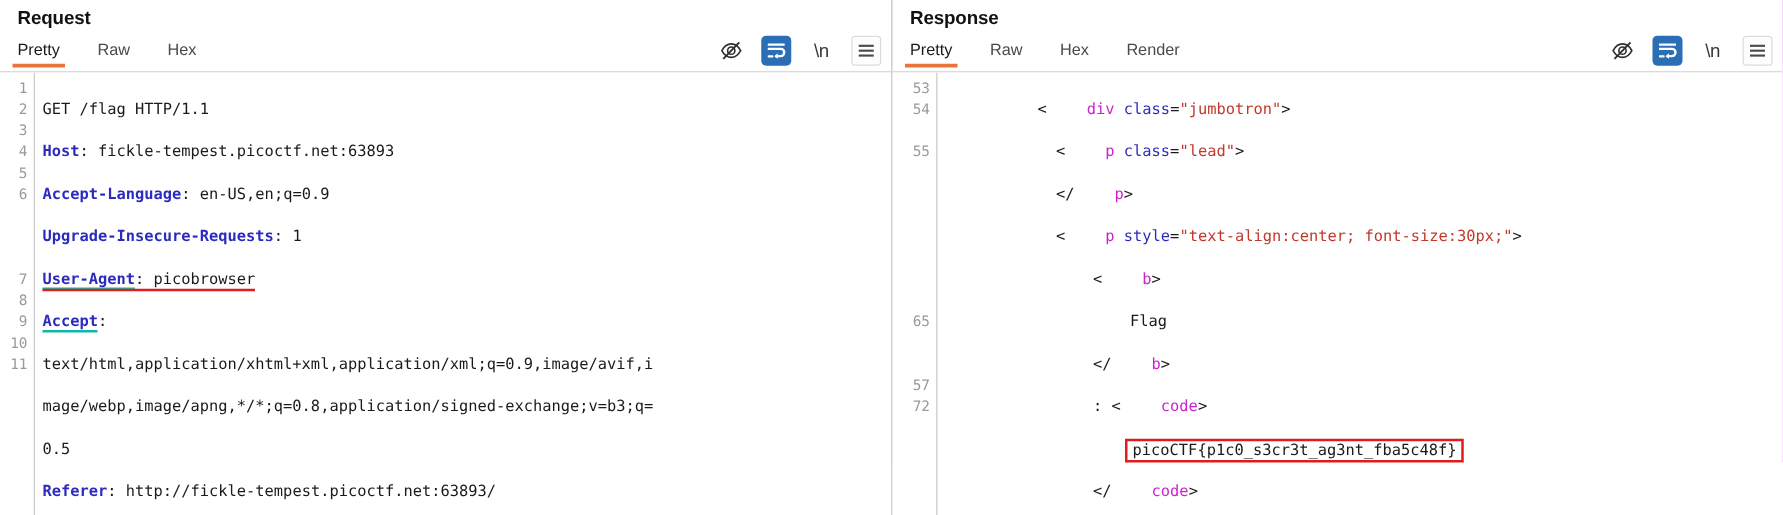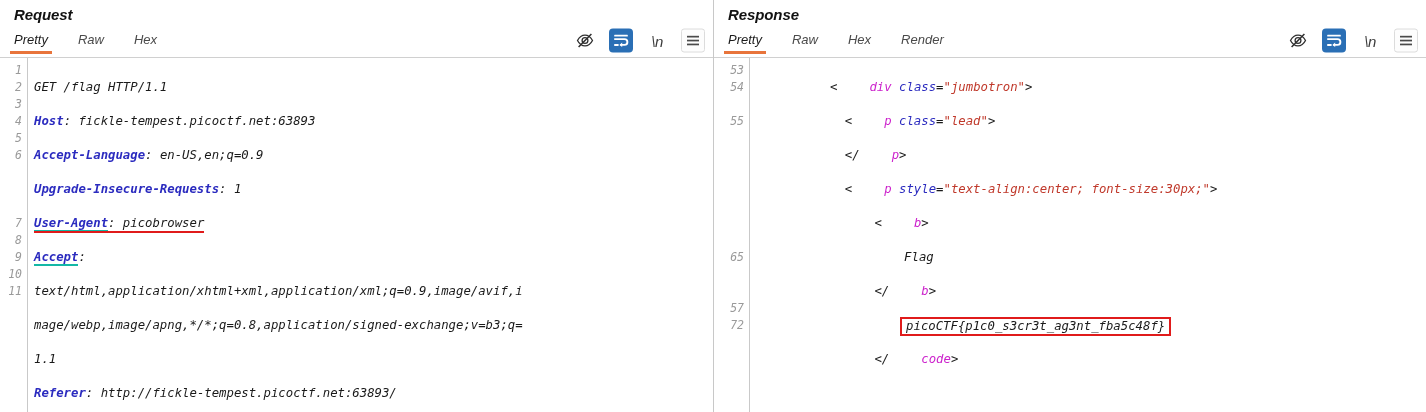--- a/index.html
+++ b/index.html
@@ -8,21 +8,20 @@
     margin: 0; padding: 0;
     width: 1426px; height: 412px;
     background: #ffffff;
     font-family: "Liberation Sans", sans-serif;
     overflow: hidden;
   }
   .viewer {
     display: flex;
     width: 1426px; height: 370px;
     background: #d946ef;
-    font-style: italic;
   }
   .panel {
     position: relative;
     width: 713px; height: 412px;
     background: #ffffff;
     display: flex; flex-direction: column;
     overflow: hidden;
   }
   .panel.response { border-left: 1px solid #c8c8c8; }
 
@@ -224,21 +223,21 @@
       </div>
       <div class="code">
 <div class="row"><span class="hv">GET /flag HTTP/1.1</span></div>
 <div class="row"><span class="hk">Host</span><span class="hv">: </span><span class="hv">fickle-tempest.picoctf.net:63893</span></div>
 <div class="row"><span class="hk">Accept-Language</span><span class="hv">: </span><span class="hv">en-US,en;q=0.9</span></div>
 <div class="row"><span class="hk">Upgrade-Insecure-Requests</span><span class="hv">: </span><span class="hv">1</span></div>
 <div class="row"><span class="ul-red"><span class="hk-u">User-Agent</span><span class="hv">: </span><span class="hv">picobrowser</span></span></div>
 <div class="row"><span class="hk-u">Accept</span><span class="hv">:</span></div>
 <div class="row"><span class="hv">text/html,application/xhtml+xml,application/xml;q=0.9,image/avif,i</span></div>
 <div class="row"><span class="hv">mage/webp,image/apng,*/*;q=0.8,application/signed-exchange;v=b3;q=</span></div>
-<div class="row"><span class="hv">1.1</span></div>
+<div class="row"><span class="hv">0.5</span></div>
 <div class="row"><span class="hk">Referer</span><span class="hv">: </span><span class="hv">http://fickle-tempest.picoctf.net:63893/</span></div>
 
 
 
 
       </div>
     </div>
   </div>
 
   <div class="panel response">
@@ -301,20 +300,21 @@
         <div class="ln">72</div>
       </div>
       <div class="code">
 <div class="row">          <span class="br">&lt;</span><span class="tag">div</span> <span class="attr">class</span><span class="br">=</span><span class="val">"jumbotron"</span><span class="br">&gt;</span></div>
 <div class="row">            <span class="br">&lt;</span><span class="tag">p</span> <span class="attr">class</span><span class="br">=</span><span class="val">"lead"</span><span class="br">&gt;</span></div>
 <div class="row">            <span class="br">&lt;/</span><span class="tag">p</span><span class="br">&gt;</span></div>
 <div class="row">            <span class="br">&lt;</span><span class="tag">p</span> <span class="attr">style</span><span class="br">=</span><span class="val">"text-align:center; font-size:30px;"</span><span class="br">&gt;</span></div>
 <div class="row">                <span class="br">&lt;</span><span class="tag">b</span><span class="br">&gt;</span></div>
 <div class="row">                    <span class="txt">Flag</span></div>
 <div class="row">                <span class="br">&lt;/</span><span class="tag">b</span><span class="br">&gt;</span></div>
+<div class="row">                <span class="txt">: </span><span class="br">&lt;</span><span class="tag">code</span><span class="br">&gt;</span></div>
 <div class="row">                    <span class="flagbox">picoCTF{p1c0_s3cr3t_ag3nt_fba5c48f}</span></div>
 <div class="row">                <span class="br">&lt;/</span><span class="tag">code</span><span class="br">&gt;</span></div>
 
 
 
 
 
 
       </div>
     </div>

